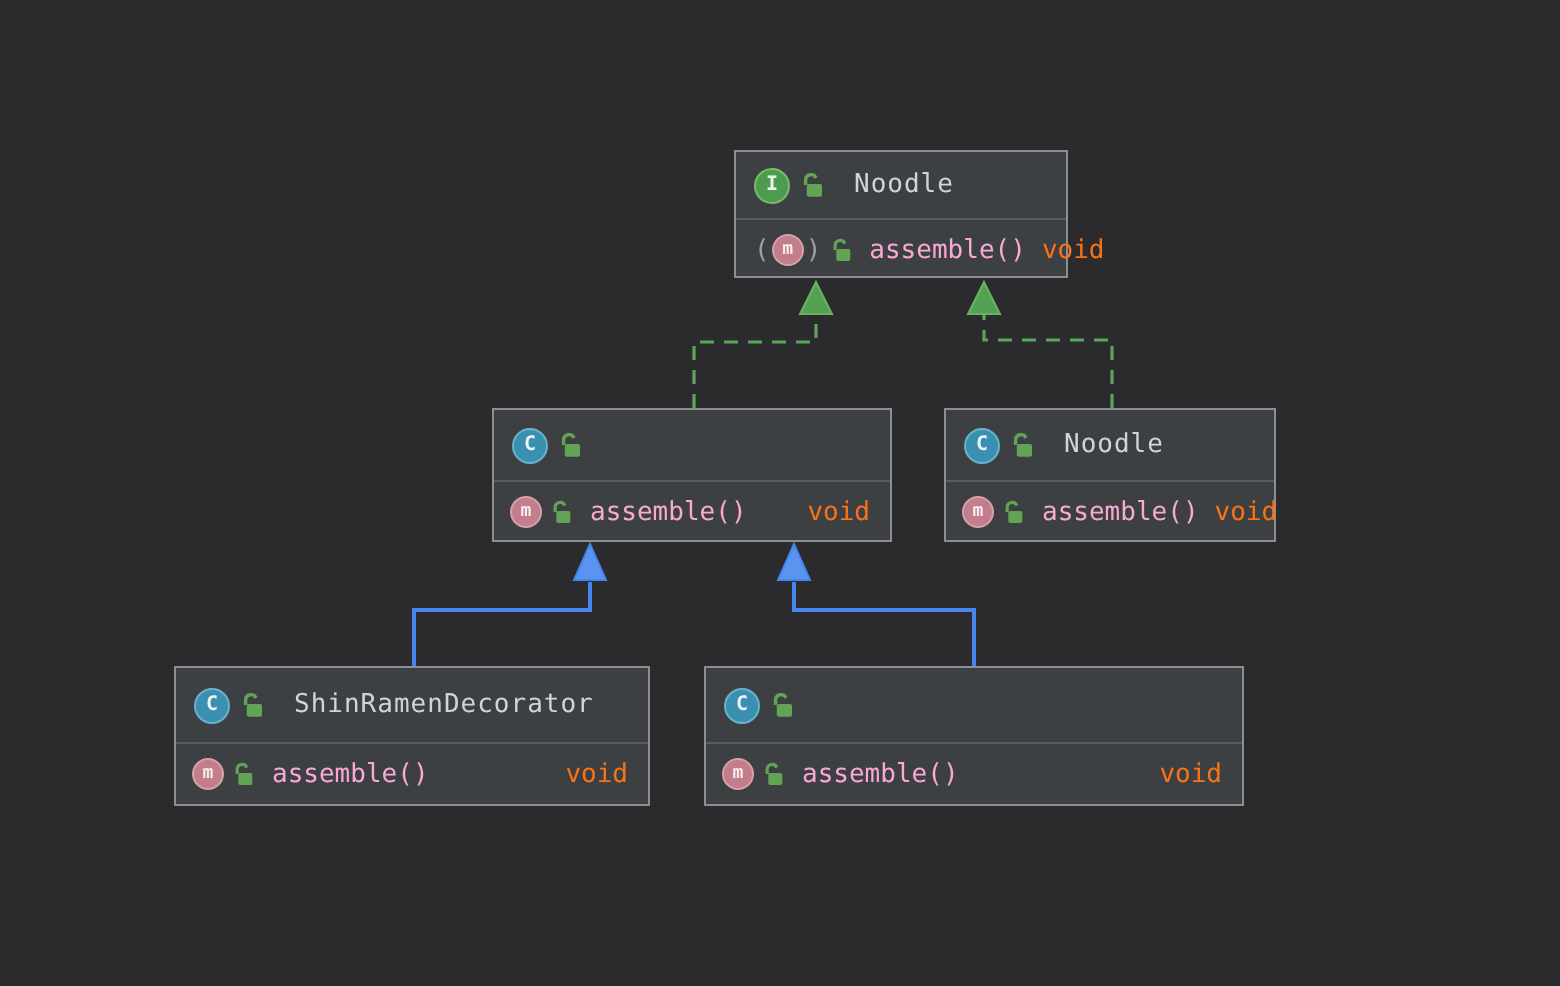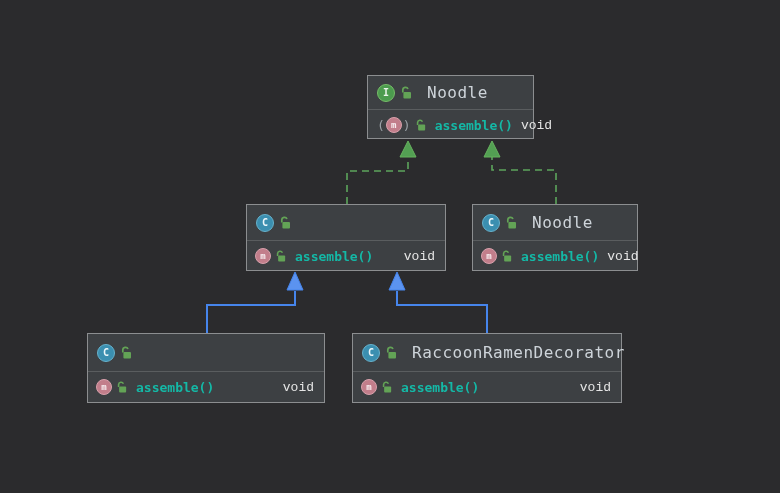--- a/index.html
+++ b/index.html
@@ -86,39 +86,37 @@
     margin: 0 1px;
   }
   .lock {
     display: inline-flex;
     align-items: center;
     flex: 0 0 auto;
     margin-right: 9px;
   }
   .title {
     color: #ced4da;
-    font-size: 16px;
+    font-size: 13px;
     letter-spacing: 0.5px;
     margin-left: 5px;
     white-space: nowrap;
     text-align: right;
   }
   .mlabel {
-    color: #14b8a6;
+    color: #f9a8d4;
     font-size: 13px;
     white-space: nowrap;
-    font-weight: bold;
   }
   .mtype {
-    color: #e5e5e5;
+    color: #f97316;
     font-size: 13px;
     margin-left: auto;
     padding-left: 8px;
     white-space: nowrap;
-    font-family: Liberation Mono, monospace;
   }
   .edge-realization polyline {
     fill: none;
     stroke: #5da55c;
     stroke-width: 1.6;
     stroke-dasharray: 7 5;
   }
   .edge-realization polygon {
     fill: #53a053;
     stroke: #67b35f;
@@ -240,20 +238,21 @@
 
   <div class="node" style="left:87px;top:333px;width:238px;height:70px;">
     <div class="node-header" style="height:37px;">
       <span class="badge kind class">C</span>
       <span class="lock">
         <svg width="13" height="13" viewBox="0 0 13 13">
             <path d="M2.8 6.5 V3.9 a2.7 2.7 0 0 1 5.2 -0.9" fill="none" stroke="#63a356" stroke-width="1.7"></path>
             <rect x="3.4" y="6" width="7.6" height="6.4" rx="1" fill="#63a356"></rect>
           </svg>
       </span>
+      <span class="title">ShinRamenDecorator</span>
     </div>
     <div class="node-body">
       <div class="member">
         <span class="badge method">m</span>
         <span class="lock" style="margin-right:8px;">
           <svg width="12" height="12" viewBox="0 0 13 13">
               <path d="M2.8 6.5 V3.9 a2.7 2.7 0 0 1 5.2 -0.9" fill="none" stroke="#63a356" stroke-width="1.7"></path>
               <rect x="3.4" y="6" width="7.6" height="6.4" rx="1" fill="#63a356"></rect>
             </svg>
         </span>
@@ -265,21 +264,20 @@
 
   <div class="node" style="left:352px;top:333px;width:270px;height:70px;">
     <div class="node-header" style="height:37px;">
       <span class="badge kind class">C</span>
       <span class="lock">
         <svg width="13" height="13" viewBox="0 0 13 13">
             <path d="M2.8 6.5 V3.9 a2.7 2.7 0 0 1 5.2 -0.9" fill="none" stroke="#63a356" stroke-width="1.7"></path>
             <rect x="3.4" y="6" width="7.6" height="6.4" rx="1" fill="#63a356"></rect>
           </svg>
       </span>
-      <span class="title">RaccoonRamenDecorator</span>
     </div>
     <div class="node-body">
       <div class="member">
         <span class="badge method">m</span>
         <span class="lock" style="margin-right:8px;">
           <svg width="12" height="12" viewBox="0 0 13 13">
               <path d="M2.8 6.5 V3.9 a2.7 2.7 0 0 1 5.2 -0.9" fill="none" stroke="#63a356" stroke-width="1.7"></path>
               <rect x="3.4" y="6" width="7.6" height="6.4" rx="1" fill="#63a356"></rect>
             </svg>
         </span>

